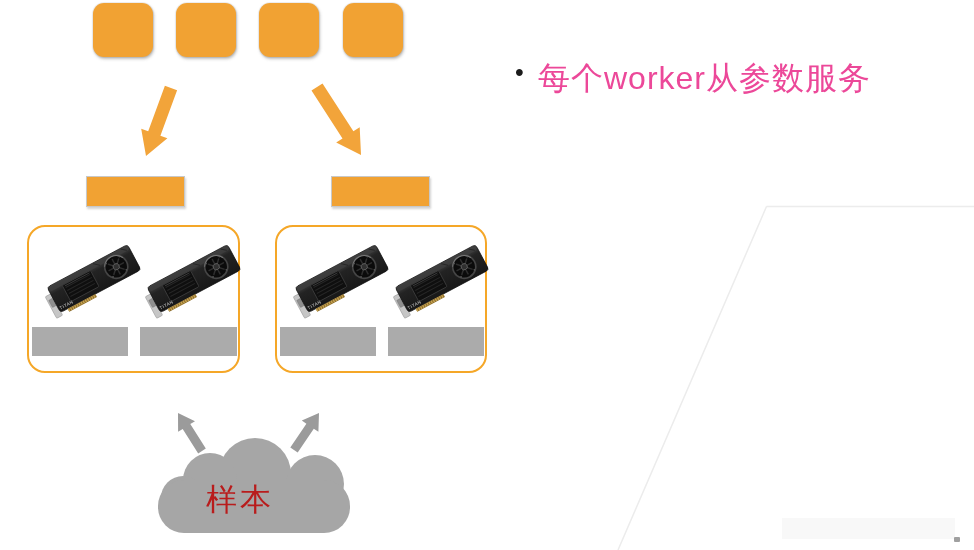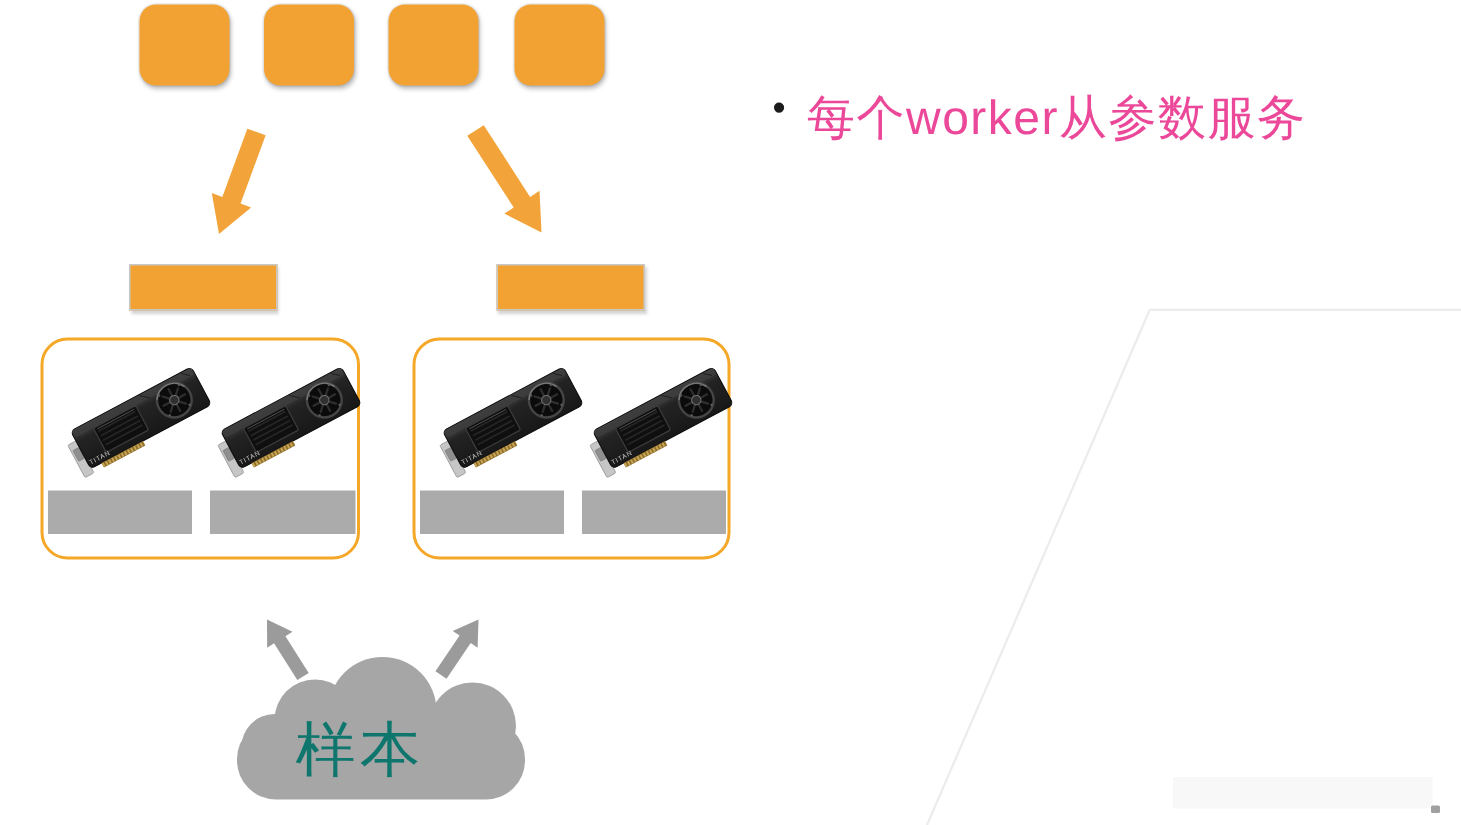--- a/index.html
+++ b/index.html
@@ -47,21 +47,21 @@
   .data-bar{position:absolute;top:327px;height:29px;background:#ABABAB;z-index:4;}
   .data-bar.b1{left:32px;width:96px}
   .data-bar.b2{left:140px;width:97px}
   .data-bar.b3{left:280px;width:96px}
   .data-bar.b4{left:388px;width:96px}
 
   
   .cloud-svg{position:absolute;left:153px;top:430px;z-index:2;}
   .cloud-label{
     position:absolute;left:185px;top:482px;width:110px;z-index:3;
-    color:#0f766e;font-size:40px;line-height:36px;text-align:center;
+    color:#b91c1c;font-size:31px;line-height:36px;text-align:center;
     font-weight:300;letter-spacing:3px;
   }
 
   
   .bullet-block{position:absolute;left:538px;top:49px;width:432px;z-index:2;}
   .bullet-line{
     color:#ec4899;font-size:32px;line-height:58px;font-weight:300;
     letter-spacing:1px;white-space:nowrap;
   }
   .bullet-marker{

